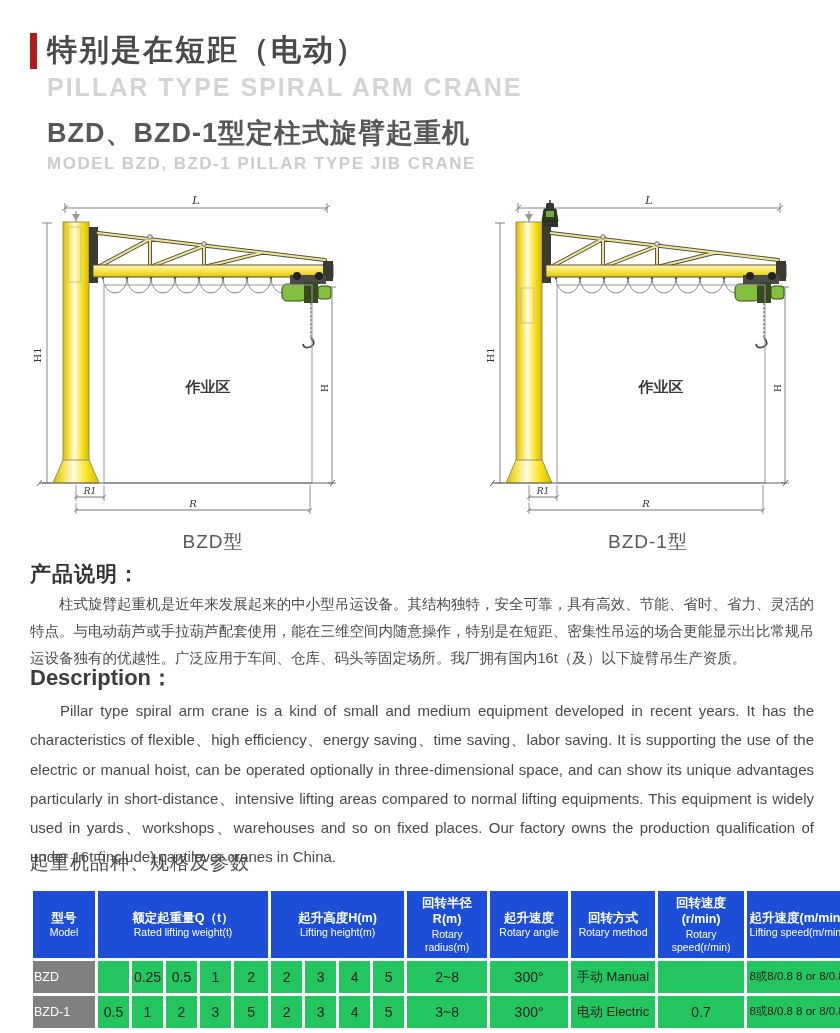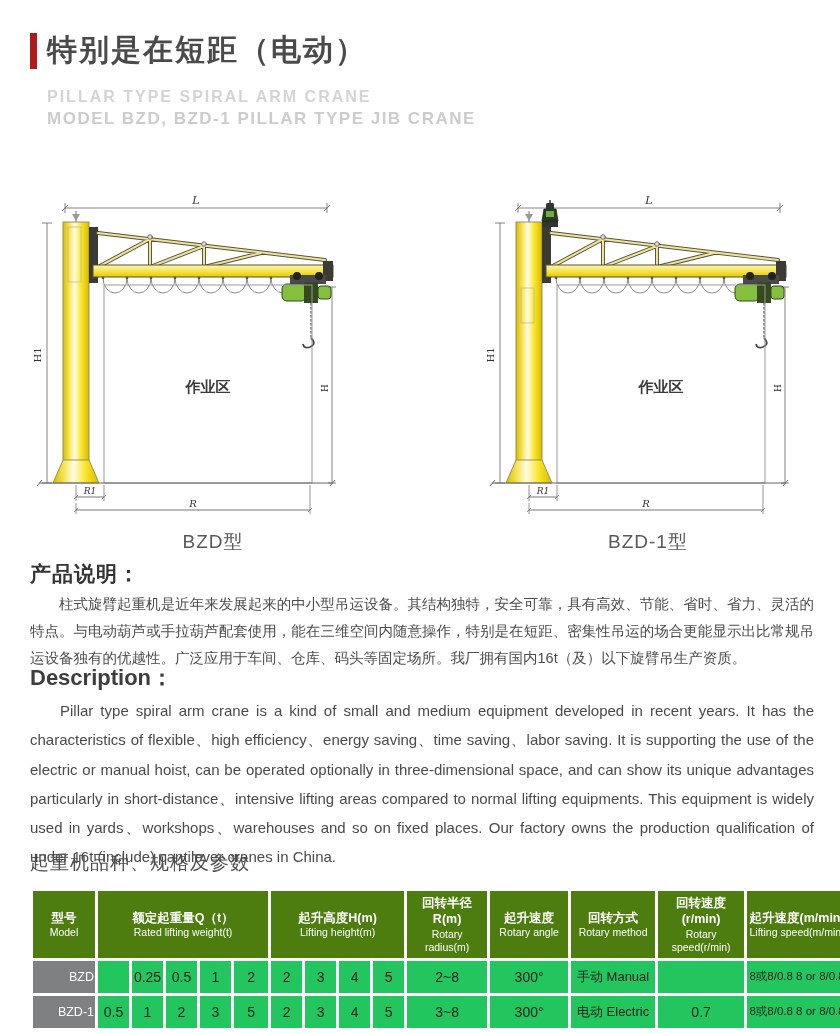--- a/index.html
+++ b/index.html
@@ -6,21 +6,21 @@
   body{
     width:840px;height:1033px;position:relative;background:#ffffff;
     font-family:"Liberation Sans","DejaVu Sans",sans-serif;
     -webkit-font-smoothing:antialiased;overflow:hidden;
   }
   
   .header{position:absolute;top:30px;left:30px;right:30px;}
   .title-row{display:flex;align-items:center;}
   .red-bar{width:7px;height:36px;background:#b21b1b;margin-right:10px;flex:0 0 auto;}
   .title-cn{font-size:30px;font-weight:bold;color:#4a4a4a;letter-spacing:2px;}
-  .title-en{margin-left:17px;margin-top:17px;font-size:16px;color:#d4d4d4;letter-spacing:2px;font-weight:bold;}
+  .title-en{margin-left:17px;margin-top:2px;font-size:25px;color:#d4d4d4;letter-spacing:2px;font-weight:bold;}
   .subtitle-cn{margin-left:17px;margin-top:13px;font-size:27px;font-weight:bold;color:#575757;letter-spacing:1px;}
   .subtitle-en{margin-left:17px;margin-top:3px;font-size:17px;color:#cccccc;letter-spacing:1.5px;font-weight:bold;}
   
   .drawing{position:absolute;top:192px;width:330px;height:364px;}
   .drawing.left{left:27px;}
   .drawing.right{left:480px;}
   svg text{font-family:"DejaVu Serif","Liberation Serif",serif;}
   svg text.cjk{font-family:"Liberation Sans","DejaVu Sans",sans-serif;}
   svg text.cap{font-family:"Liberation Sans","DejaVu Sans",sans-serif;letter-spacing:1px;}
   
@@ -28,37 +28,38 @@
   .sec-desc-cn{top:560px;}
   .sec-desc-en{top:663px;}
   .sec-heading{font-size:21px;font-weight:bold;color:#333333;letter-spacing:1px;}
   .sec-heading.en{font-size:22px;color:#3d3d3d;letter-spacing:0;}
   .sec-body{margin-top:3px;font-size:14.5px;line-height:1.85;color:#4c4c4c;text-indent:2em;text-align:justify;}
   .sec-body.en{font-size:15px;line-height:1.95;color:#4a4a4a;}
   
   .spec{position:absolute;top:850px;left:30px;right:32px;}
   .spec-title{font-size:19px;font-weight:normal;color:#4d4d4d;letter-spacing:1px;}
   table{border-collapse:separate;border-spacing:3px;width:100%;margin-top:12px;table-layout:fixed;}
-  th{background:#4d7c0f;color:#ffffff;font-weight:normal;padding:4px 1px;vertical-align:middle;}
+  th{background:#1d4ed8;color:#ffffff;font-weight:normal;padding:4px 1px;vertical-align:middle;}
   .th-cn{font-size:12.5px;font-weight:bold;line-height:1.3;}
   .th-en{font-size:10.5px;line-height:1.25;}
   td{background:#22c55e;height:30px;text-align:center;font-size:14px;color:#222222;vertical-align:middle;overflow:hidden;}
-  td.model{background:#7f8081;color:#ffffff;text-align:right;font-size:12.5px;}
+  td.model{background:#7f8081;color:#ffffff;text-align:left;font-size:12.5px;}
   td.method{font-size:13px;}
   td.lspeed{font-size:11.5px;}
 </style>
 </head>
 <body>
 
 <div class="header">
   <div class="title-row">
     <div class="red-bar"></div>
     <div class="title-cn">特别是在短距（电动）</div>
   </div>
   <div class="title-en">PILLAR TYPE SPIRAL ARM CRANE</div>
+  <div class="subtitle-cn">BZD、BZD-1型定柱式旋臂起重机</div>
   <div class="subtitle-en">MODEL BZD, BZD-1 PILLAR TYPE JIB CRANE</div>
 </div>
 
 <div class="drawing left">
 <svg width="330" height="364" viewBox="0 0 330 364">
   <defs>
     <linearGradient id="colG" x1="0" y1="0" x2="1" y2="0">
       <stop offset="0" stop-color="#d8ba00"></stop>
           <stop offset="0.22" stop-color="#f5e14e"></stop>
       <stop offset="0.45" stop-color="#fffce3"></stop>

